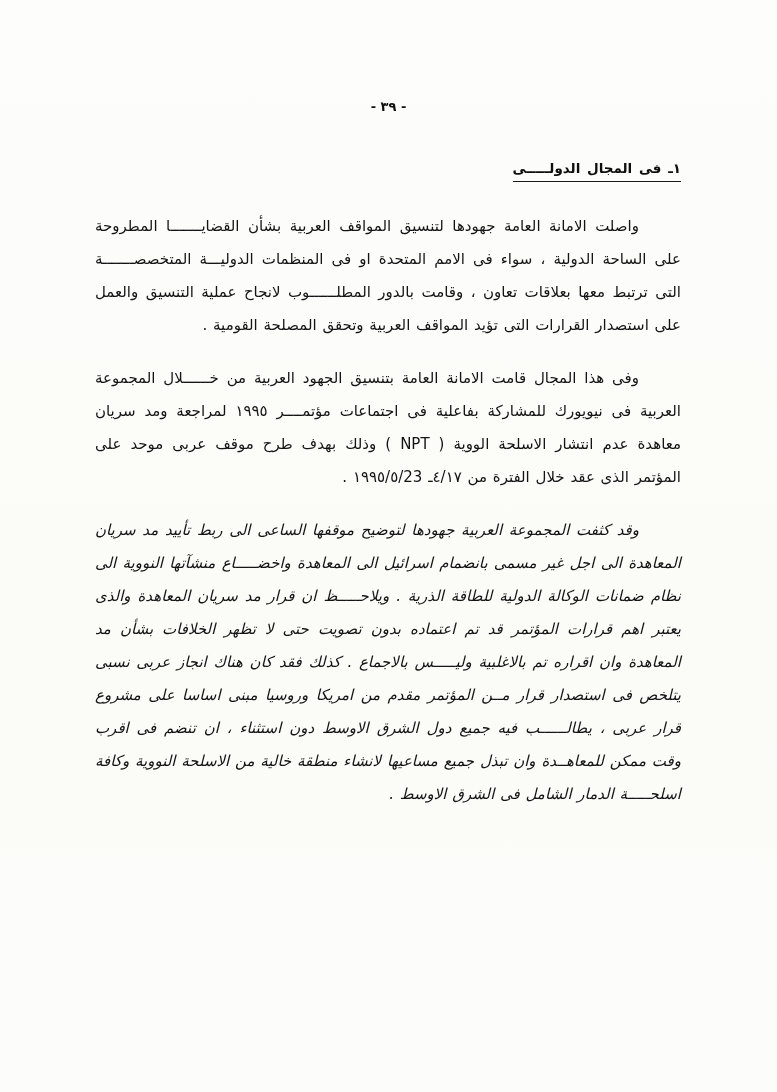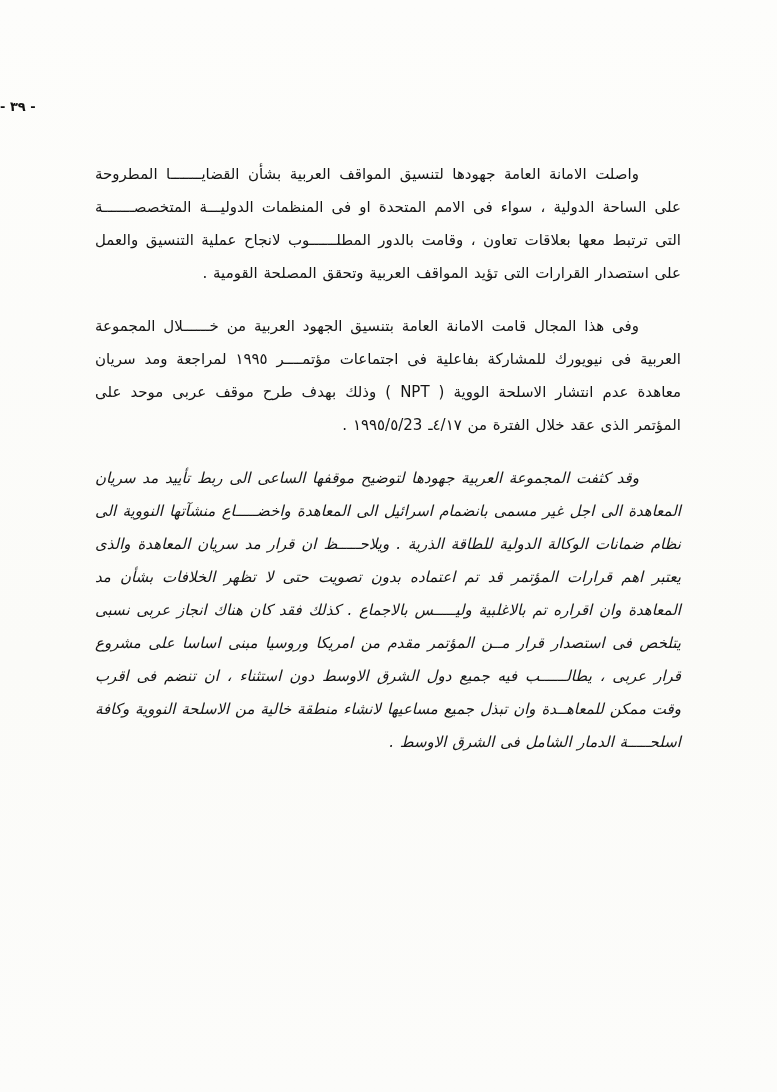--- a/index.html
+++ b/index.html
@@ -18,21 +18,21 @@
   .page {
     position: absolute;
     inset: 0;
     background: linear-gradient(180deg, #fdfdfb 0%, #fbfbf8 60%, #fcfcfa 100%);
   }
   .page-number {
     position: absolute;
     top: 99px;
     left: 0;
     right: 0;
-    text-align: left;
+    text-align: center;
     font-size: 13px;
     font-weight: bold;
     letter-spacing: 3px;
     direction: rtl;
     color: #111;
   }
   .content {
     position: absolute;
     top: 158px;
     right: 96px;
@@ -82,20 +82,23 @@
 </head>
 <body>
 
 <div class="page">
 
   <div class="page-number">- ٣٩ -</div>
 
   <div class="content">
 
 
+    <div class="subheading-row">
+      <span class="subheading">١ـ فى المجال الدولـــــى</span>
+    </div>
 
     <p class="para">واصلت الامانة العامة جهودها لتنسيق المواقف العربية بشأن القضايـــــــا المطروحة على الساحة الدولية ، سواء فى الامم المتحدة او فى المنظمات الدوليـــة المتخصصـــــــة التى ترتبط معها بعلاقات تعاون ، وقامت بالدور المطلــــــوب لانجاح عملية التنسيق والعمل على استصدار القرارات التى تؤيد المواقف العربية وتحقق المصلحة القومية .</p>
 
     <p class="para">وفى هذا المجال قامت الامانة العامة بتنسيق الجهود العربية من خــــــلال المجموعة العربية فى نيويورك للمشاركة بفاعلية فى اجتماعات مؤتمــــر ١٩٩٥ لمراجعة ومد سريان معاهدة عدم انتشار الاسلحة الووية ( NPT ) وذلك بهدف طرح موقف عربى موحد على المؤتمر الذى عقد خلال الفترة من ٤/١٧ـ ١٩٩٥/٥/23 .</p>
 
     <p class="para">وقد كثفت المجموعة العربية جهودها لتوضيح موقفها الساعى الى ربط تأييد مد سريان المعاهدة الى اجل غير مسمى بانضمام اسرائيل الى المعاهدة واخضـــــاع منشآتها النووية الى نظام ضمانات الوكالة الدولية للطاقة الذرية . ويلاحـــــظ ان قرار مد سريان المعاهدة والذى يعتبر اهم قرارات المؤتمر قد تم اعتماده بدون تصويت حتى لا تظهر الخلافات بشأن مد المعاهدة وان اقراره تم بالاغلبية وليـــــس بالاجماع . كذلك فقد كان هناك انجاز عربى نسبى يتلخص فى استصدار قرار مــن المؤتمر مقدم من امريكا وروسيا مبنى اساسا على مشروع قرار عربى ، يطالــــــب فيه جميع دول الشرق الاوسط دون استثناء ، ان تنضم فى اقرب وقت ممكن للمعاهــدة وان تبذل جميع مساعيها لانشاء منطقة خالية من الاسلحة النووية وكافة اسلحـــــة الدمار الشامل فى الشرق الاوسط .</p>
 
   </div>
 </div>
 

